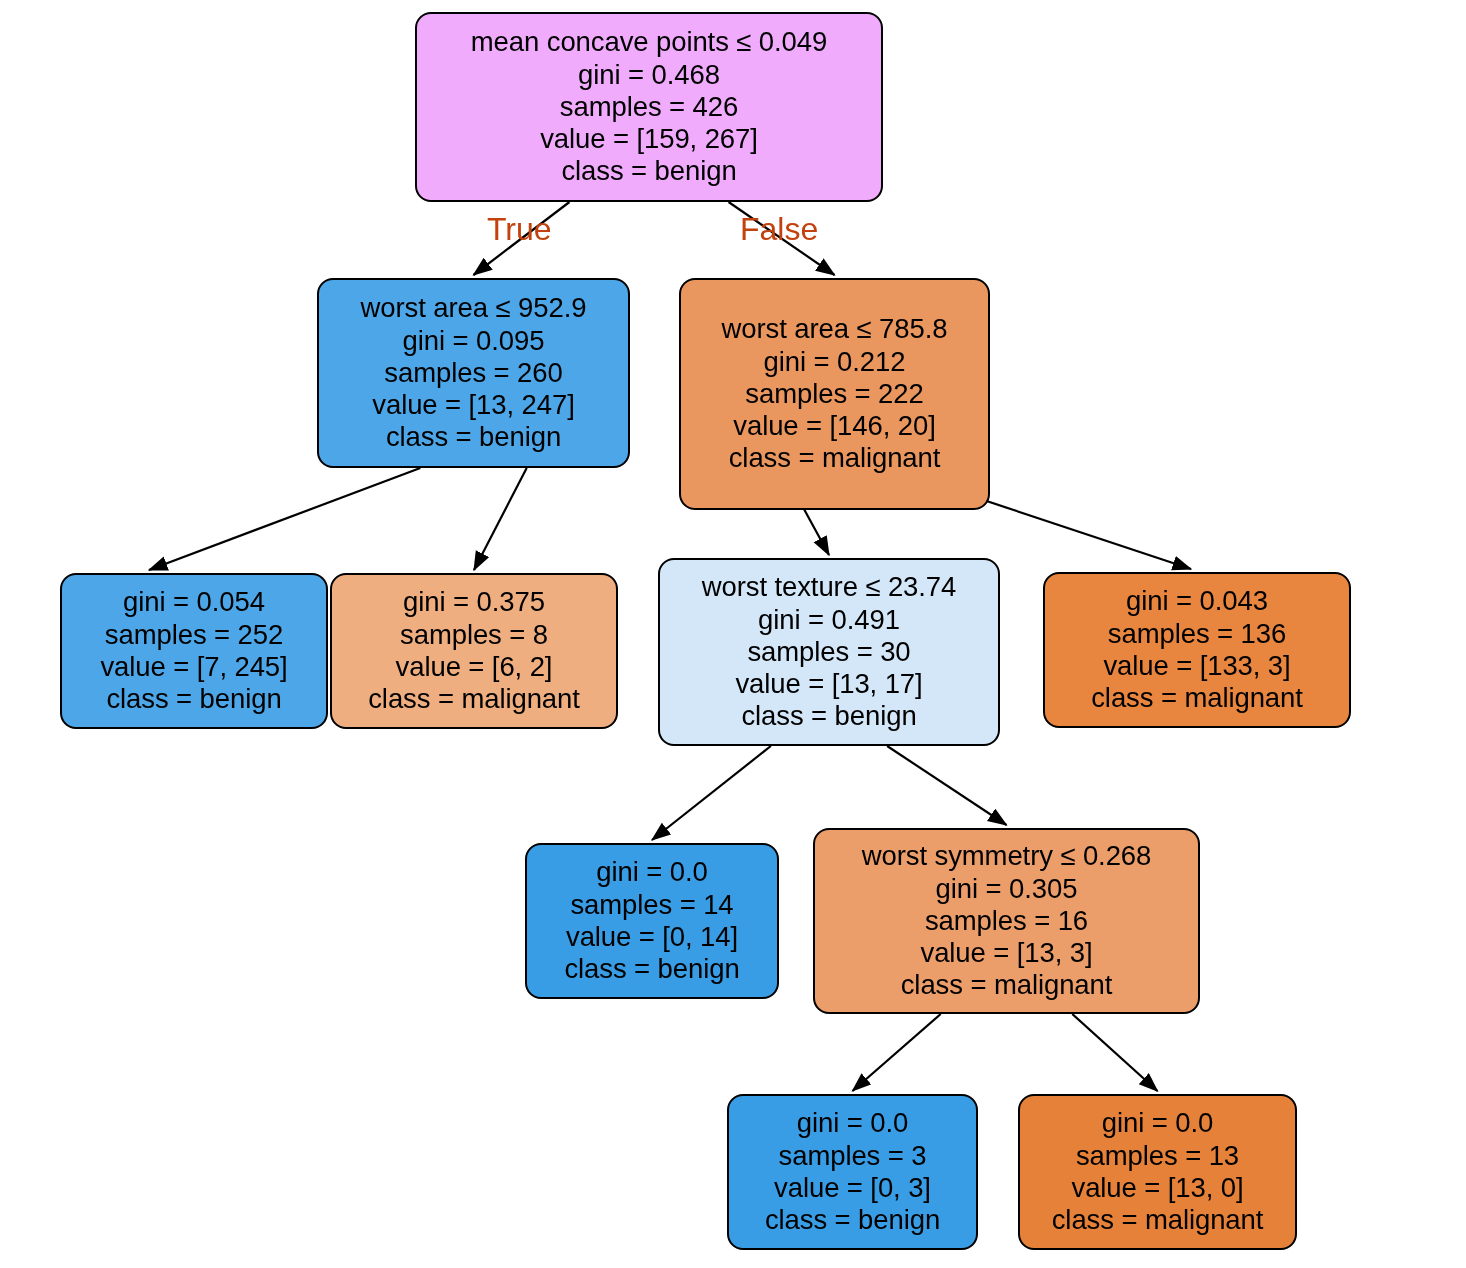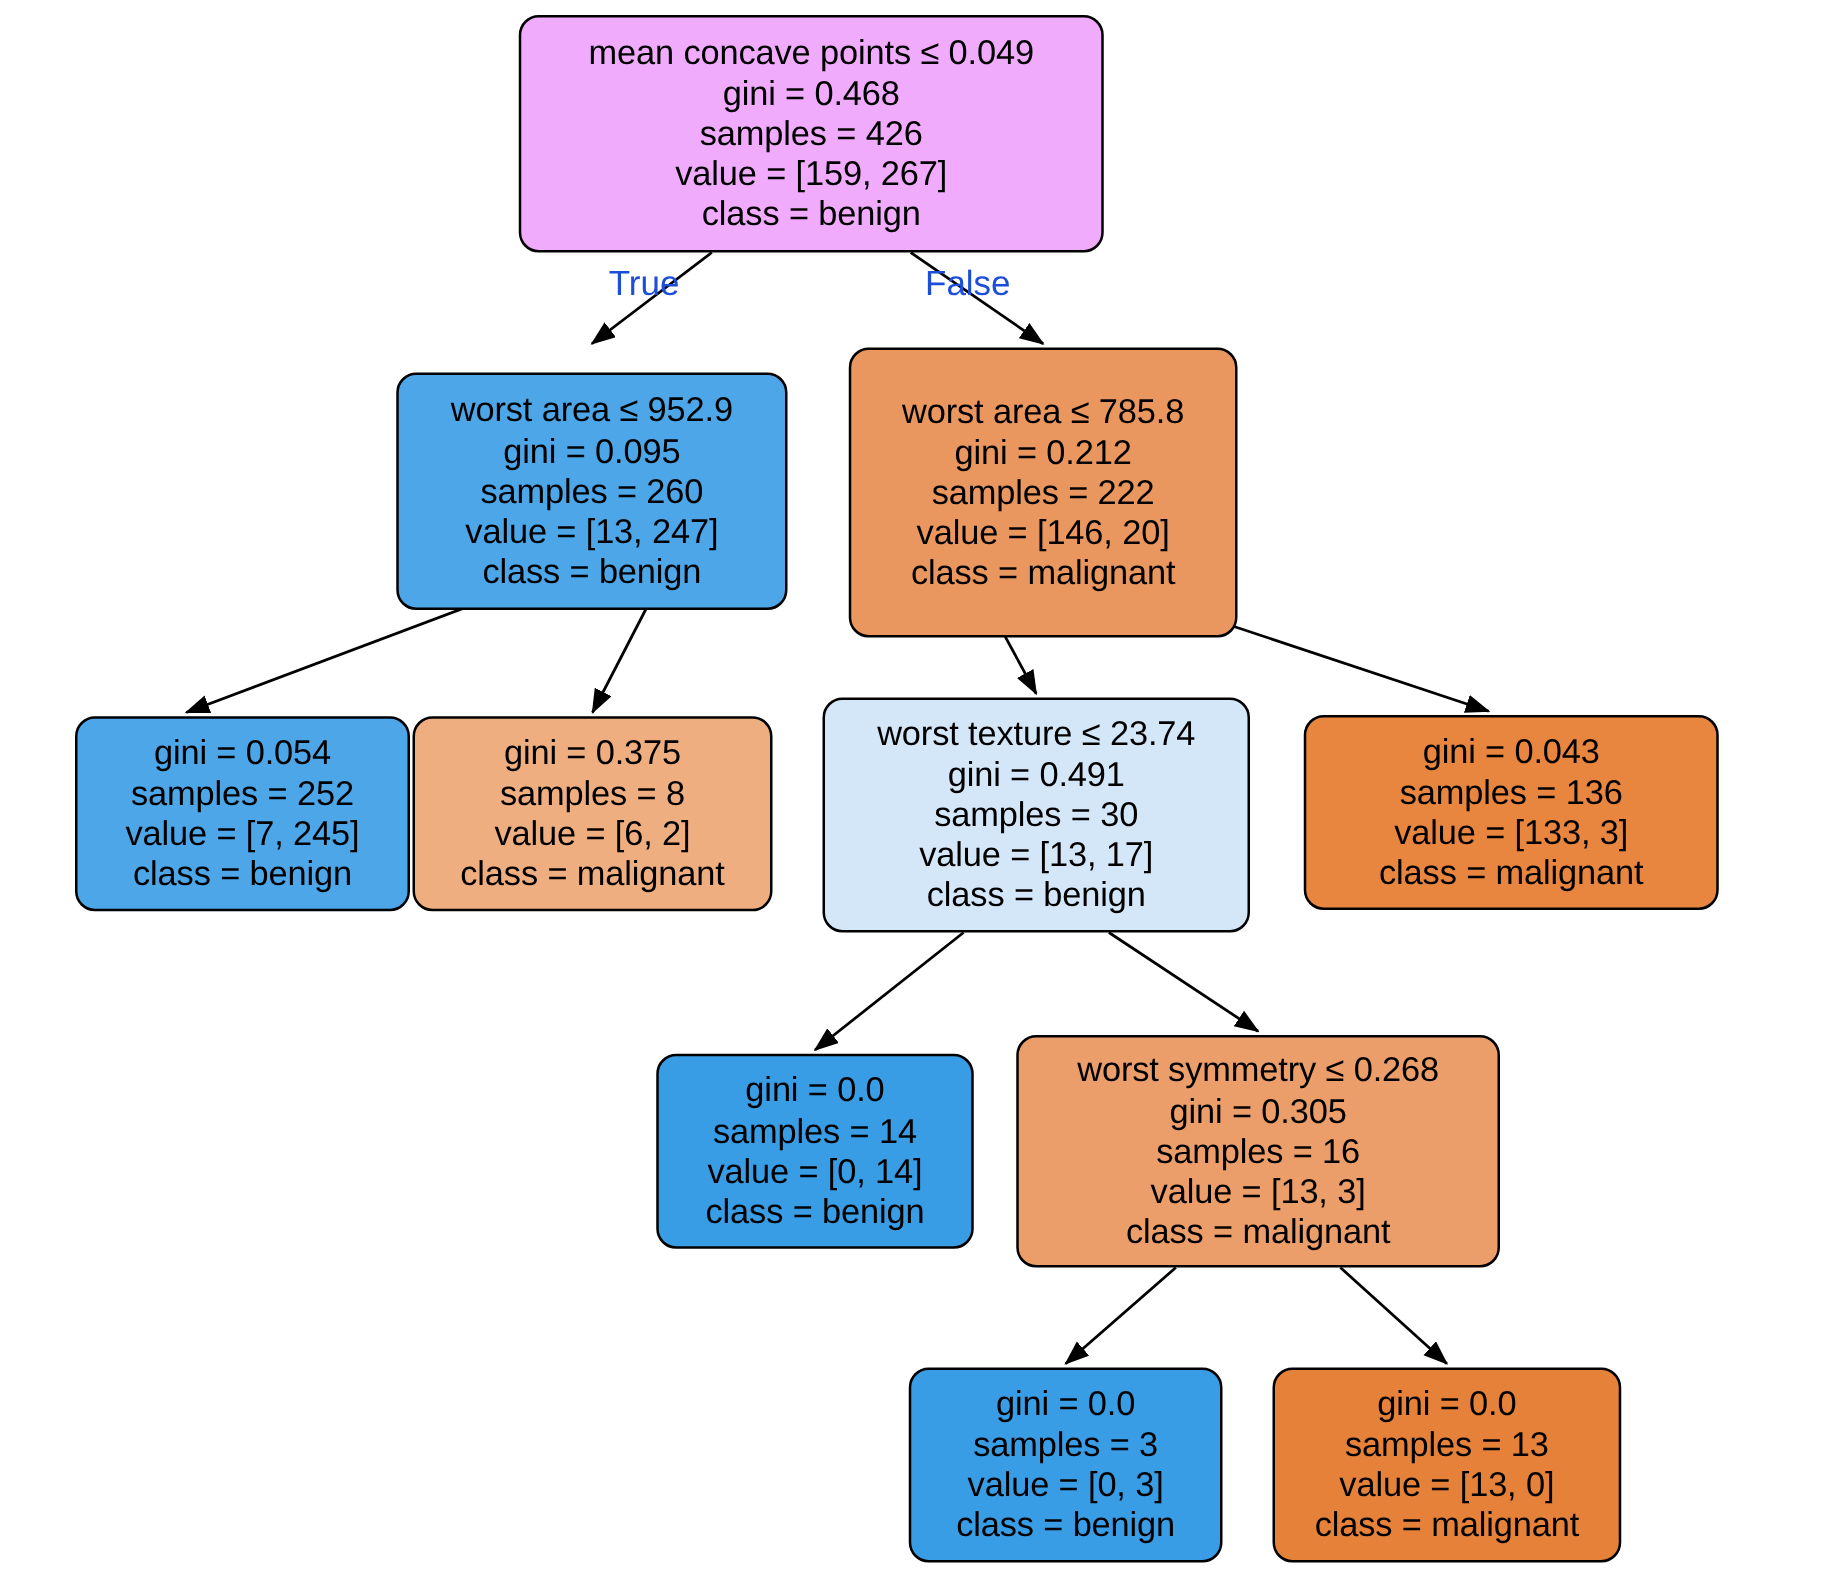--- a/index.html
+++ b/index.html
@@ -39,22 +39,22 @@
     font-size: 27.5px;
     line-height: 1.175;
     letter-spacing: -0.1px;
     white-space: nowrap;
   }
   .node .line {
     display: block;
   }
   .edge-label {
     position: absolute;
-    font-size: 28px;
-    color: #1d4ed8;
+    font-size: 32px;
+    color: #c2410c;
     white-space: nowrap;
   }
 </style>
 </head>
 <body>
 
 <div id="canvas">
   <svg id="edge-layer" viewBox="0 0 1466 1268">
     <defs>
       <marker id="arrow" markerWidth="10" markerHeight="10" refX="8.4" refY="3.4" orient="auto" markerUnits="strokeWidth">
@@ -75,21 +75,21 @@
       </g>
   </svg>
   <div id="nodes-group">
       <div class="node" style="left: 415px; top: 12px; width: 468px; height: 190px; background: #f0abfc;">
         <span class="line">mean concave points ≤ 0.049</span>
         <span class="line">gini = 0.468</span>
         <span class="line">samples = 426</span>
         <span class="line">value = [159, 267]</span>
         <span class="line">class = benign</span>
       </div>
-      <div class="node" style="left: 317px; top: 278px; width: 313px; height: 190px; background: rgb(76, 166, 232); margin-top: 20px;">
+      <div class="node" style="left: 317px; top: 278px; width: 313px; height: 190px; background: rgb(76, 166, 232);">
         <span class="line">worst area ≤ 952.9</span>
         <span class="line">gini = 0.095</span>
         <span class="line">samples = 260</span>
         <span class="line">value = [13, 247]</span>
         <span class="line">class = benign</span>
       </div>
       <div class="node" style="left: 679px; top: 278px; width: 311px; height: 232px; background: rgb(233, 150, 95);">
         <span class="line">worst area ≤ 785.8</span>
         <span class="line">gini = 0.212</span>
         <span class="line">samples = 222</span>
@@ -108,21 +108,21 @@
         <span class="line">value = [6, 2]</span>
         <span class="line">class = malignant</span>
       </div>
       <div class="node" style="left: 658px; top: 558px; width: 342px; height: 188px; background: rgb(212, 231, 249);">
         <span class="line">worst texture ≤ 23.74</span>
         <span class="line">gini = 0.491</span>
         <span class="line">samples = 30</span>
         <span class="line">value = [13, 17]</span>
         <span class="line">class = benign</span>
       </div>
-      <div class="node" style="left: 1043px; top: 572px; width: 332px; height: 156px; background: rgb(232, 133, 63);">
+      <div class="node" style="left: 1043px; top: 572px; width: 308px; height: 156px; background: rgb(232, 133, 63);">
         <span class="line">gini = 0.043</span>
         <span class="line">samples = 136</span>
         <span class="line">value = [133, 3]</span>
         <span class="line">class = malignant</span>
       </div>
       <div class="node" style="left: 525px; top: 843px; width: 254px; height: 156px; background: rgb(57, 157, 229);">
         <span class="line">gini = 0.0</span>
         <span class="line">samples = 14</span>
         <span class="line">value = [0, 14]</span>
         <span class="line">class = benign</span>

